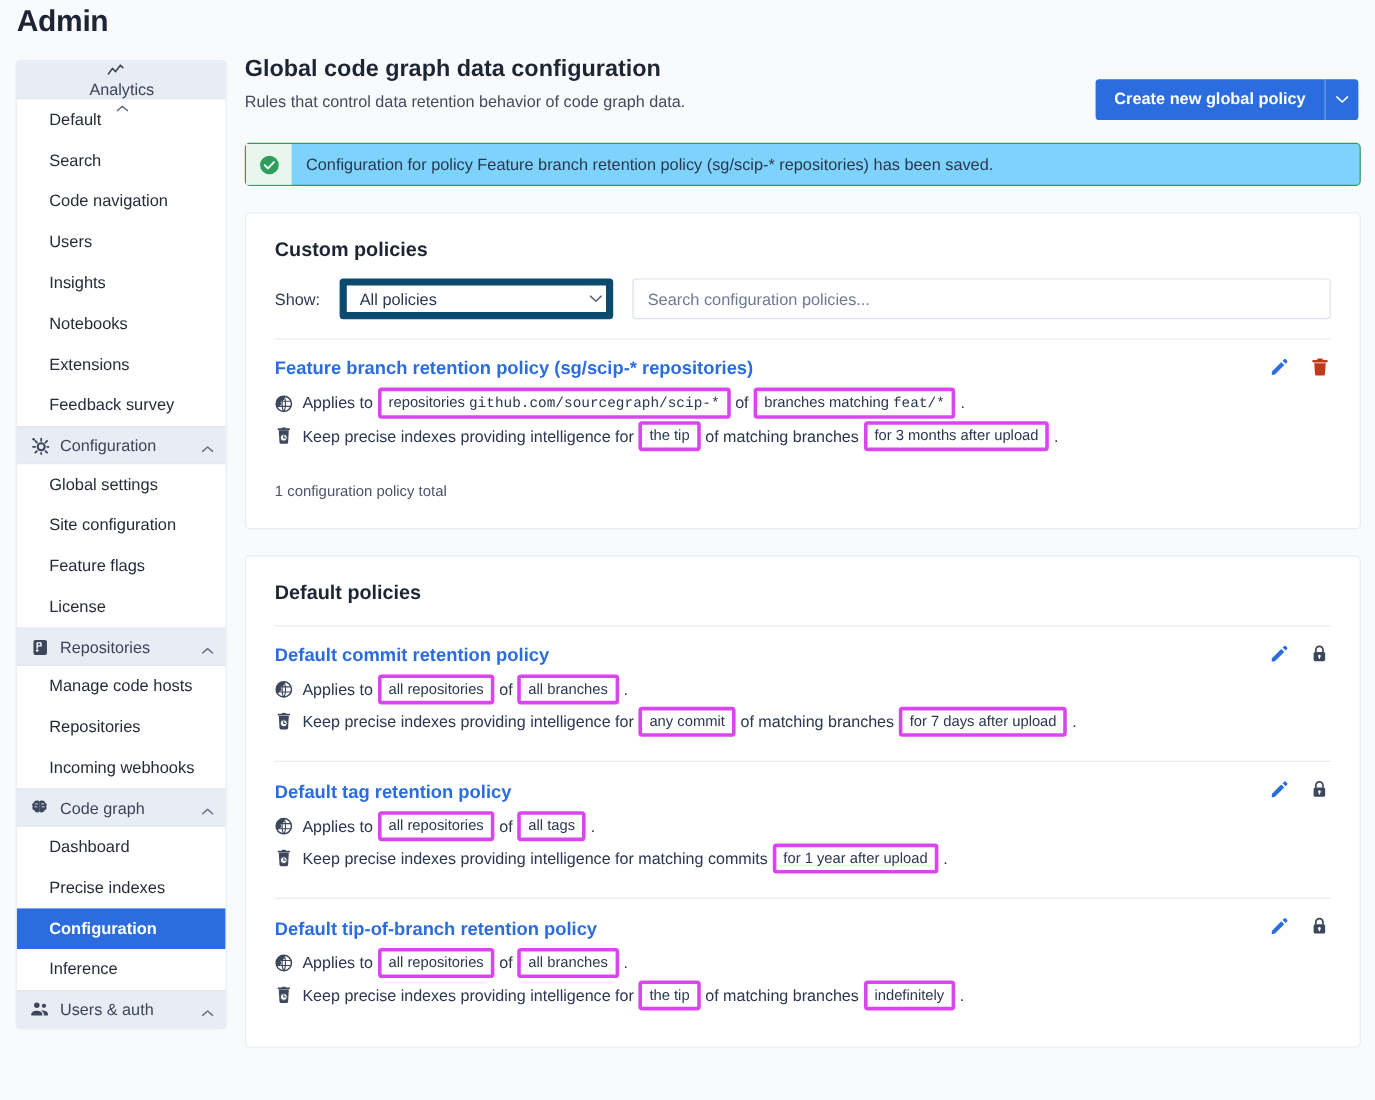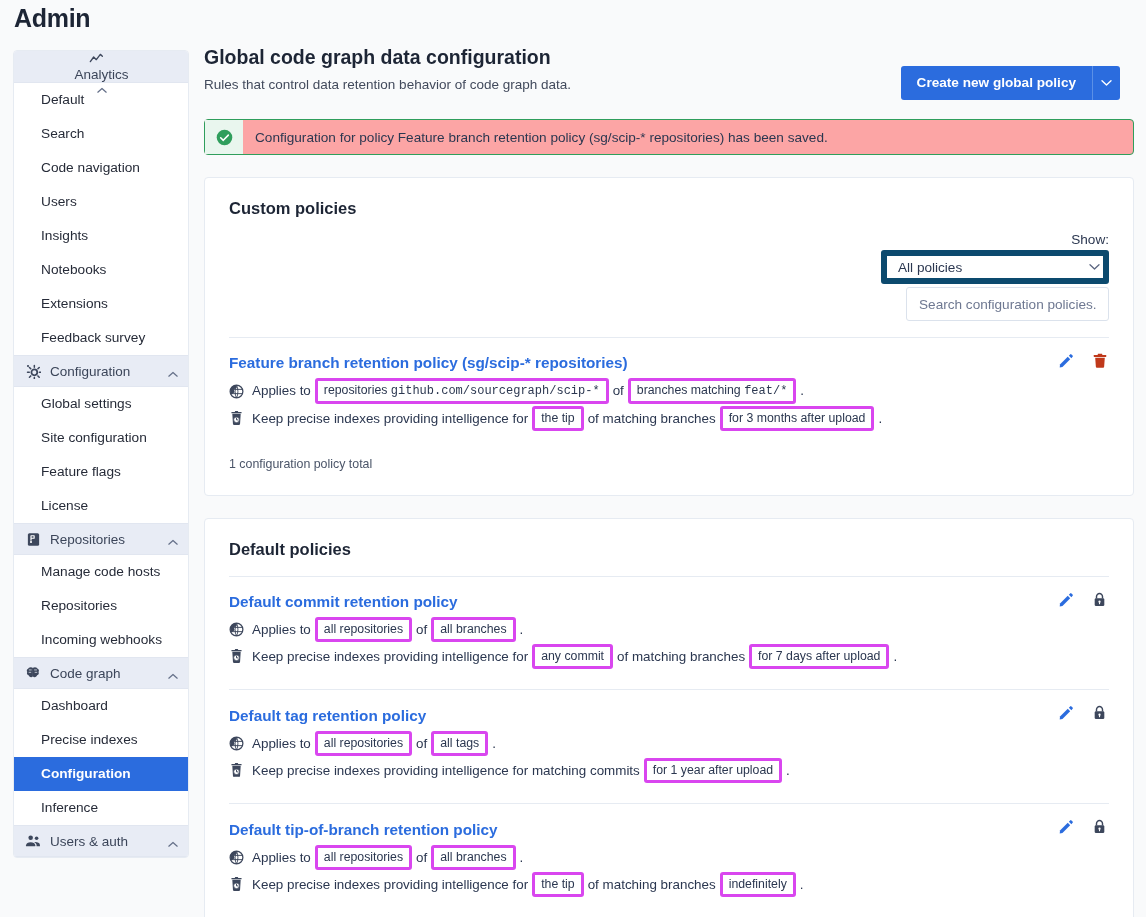--- a/index.html
+++ b/index.html
@@ -69,21 +69,21 @@
 
   .page-head { position: relative; min-height: 58px; }
   .page-title {
     font-size: 19.5px; font-weight: bold; color: #1d2535;
     line-height: 26px; margin: 0;
   }
   .page-sub {
     font-size: 13.5px; color: #424a5c; margin-top: 6px; line-height: 18px;
   }
   .btn-group {
-    position: absolute; right: 14px; top: 22px;
+    position: absolute; right: 2px; top: 22px;
     display: flex;
   }
   .btn-primary {
     background: #2b6cde; color: #fff;
     font-size: 13.6px; font-weight: bold;
     border: none; border-radius: 3px 0 0 3px;
     padding: 0 16px; height: 34px; line-height: 34px;
     cursor: pointer; white-space: nowrap;
     font-family: "Liberation Sans", sans-serif;
   }
@@ -93,21 +93,21 @@
     border-radius: 0 3px 3px 0;
     width: 28px; height: 34px;
     display: flex; align-items: center; justify-content: center;
     cursor: pointer;
   }
 
   
   .alert {
     margin-top: 17px;
     display: flex; align-items: stretch;
-    background: #fca5a5;
+    background: #7dd3fc;
     border: 1px solid #2f9e5c;
     border-radius: 4px;
     min-height: 36px;
   }
   .alert-icon-wrap {
     width: 38px; background: #e9f6ee;
     display: flex; align-items: center; justify-content: center;
     flex: 0 0 auto;
   }
   .alert-text {
@@ -122,21 +122,21 @@
     border: 1px solid #e6ebf2;
     border-radius: 4px;
     padding: 21px 24px 24px 24px;
   }
   .card-title {
     font-size: 16.5px; font-weight: bold; color: #1d2535;
     margin: 0 0 14px 0;
   }
   .card-title.defaults { margin-bottom: 17px; }
 
-  .filter-row { display: flex; align-items: flex-end; gap: 3px; margin-bottom: 16px; flex-direction: column; }
+  .filter-row { display: flex; align-items: center; gap: 16px; margin-bottom: 16px; }
   .filter-label { font-size: 13.6px; color: #2b3750; }
   .select-wrap { position: relative; width: 228px; }
   .select-box {
     width: 100%; height: 34px;
     border: 6px solid #0c4a6e; border-radius: 3px;
     background: #fff;
     padding: 0 28px 0 11px;
     font-size: 13.6px; color: #2b3750;
     display: flex; align-items: center;
     cursor: pointer;

